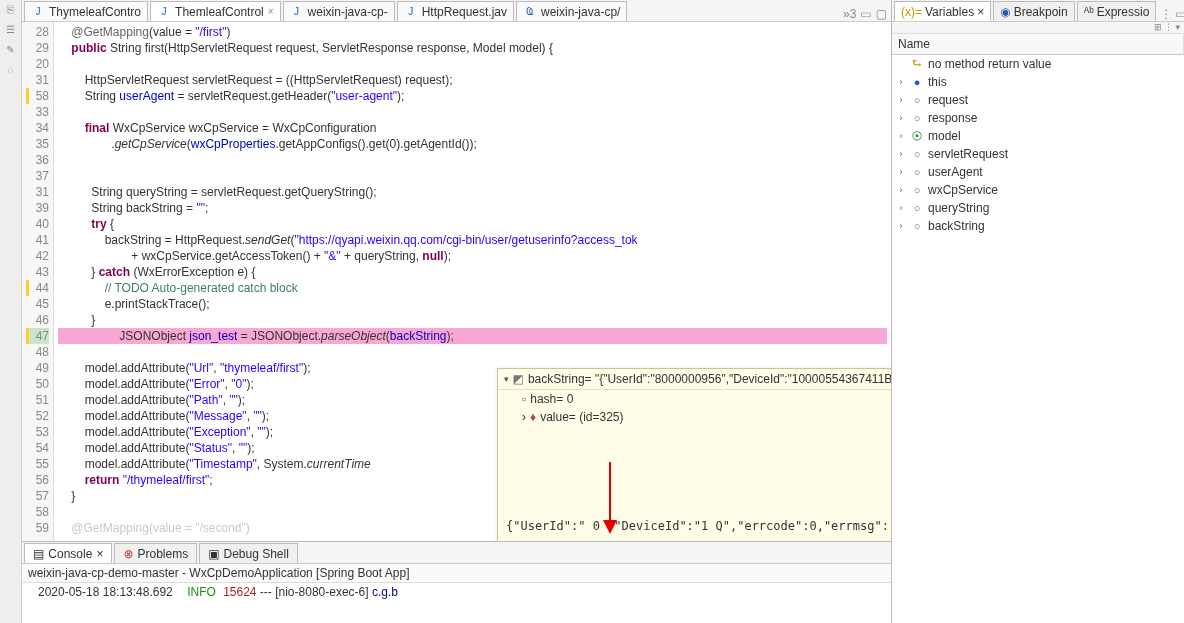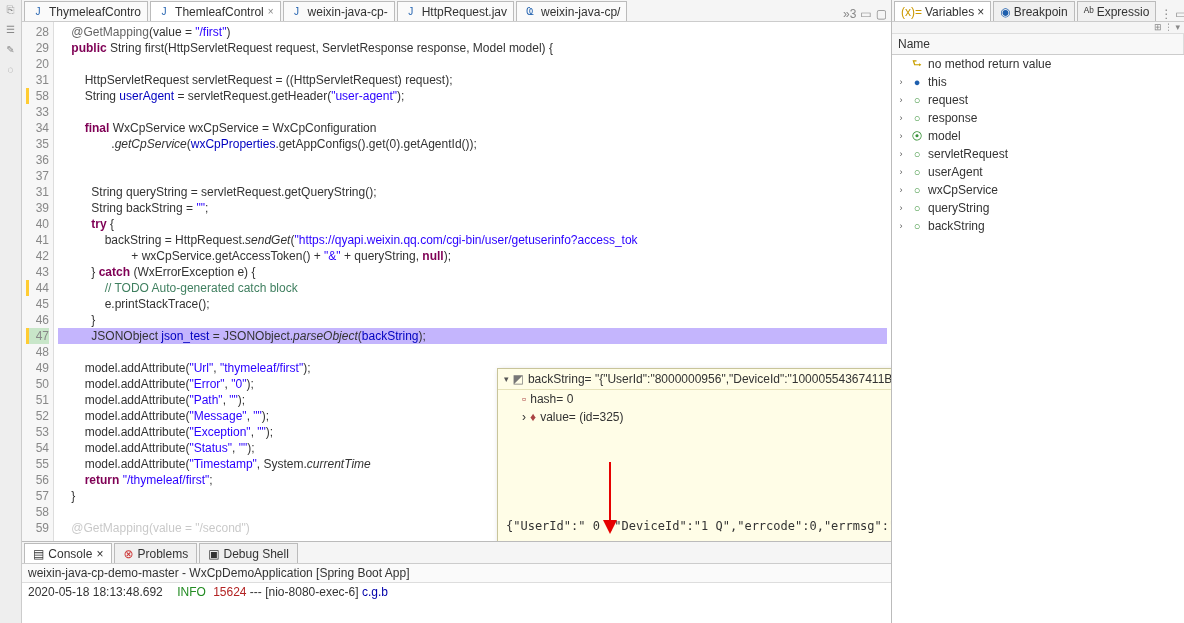--- a/index.html
+++ b/index.html
@@ -12,39 +12,39 @@
 .tab.active { background:#fff; }
 .tab .icn { width:14px; height:14px; display:inline-flex; align-items:center; justify-content:center; font-size:10px; }
 .tab .x { color:#888; font-size:10px; cursor:pointer; }
 .tab-actions { margin-left:auto; display:flex; gap:4px; padding:0 4px; color:#888; }
 .editor-wrap { flex:1; display:flex; overflow:hidden; position:relative; }
 .lnums { width:32px; background:#f7f7f7; border-right:1px solid #ddd; text-align:right; padding:2px 4px; font-family:Consolas,monospace; font-size:12px; color:#888; line-height:16px; flex-shrink:0; }
 .lnums div { height:16px; }
 .lnums .green { background:#c8e6c9; }
 .code { flex:1; font-family:Consolas,monospace; font-size:12px; line-height:16px; white-space:pre; padding:2px 4px; overflow:auto; position:relative; }
 .code .ln { height:16px; }
-.code .hl { background:#c4b5fd; display:inline-block; width:100%; }
+.code .hl { background:#f9a8d4; display:inline-block; width:100%;padding-left:28px; }
 .kw { color:#7f0055; font-weight:bold; }
 .str { color:#2a00ff; }
 .cm { color:#3f7f5f; }
 .fld { color:#0000c0; }
 .mth { font-style:italic; }
 .ann { color:#646464; }
 .tooltip { position:absolute; left:475px; top:346px; width:680px; height:190px; background:#fffde7; border:1px solid #c8c49a; box-shadow:2px 2px 6px rgba(0,0,0,.2); font-family:"Segoe UI"; font-size:12px; z-index:50; overflow:hidden; display:flex; flex-direction:column; }
 .tip-hd { display:flex; align-items:center; gap:4px; padding:3px 6px; border-bottom:1px solid #e6e2b8; }
 .tip-hd .tri { cursor:pointer; font-size:9px; color:#555; }
 .tip-row { display:flex; align-items:center; gap:4px; padding:2px 6px 2px 24px; }
 .tip-val { margin-top:auto; padding:6px 8px 24px; color:#333; font-family:Consolas,monospace; font-size:12px; position:relative; }
 .red-arrow { position:absolute; left:575px; top:440px; z-index:60; pointer-events:none; }
 .console-area { height:82px; border-top:1px solid #bbb; display:flex; flex-direction:column; }
 .cons-tabs { display:flex; background:#f5f5f5; height:22px; border-bottom:1px solid #ccc; align-items:end; }
 .cons-tabs .ctab { display:flex; align-items:center; gap:4px; padding:2px 8px; border:1px solid #bbb; border-bottom:none; background:#fff; margin-left:2px; height:20px; cursor:pointer; }
 .cons-tabs .ctab.inactive { background:#f0f0f0; }
 .cons-line { padding:2px 6px; border-bottom:1px solid #ddd; background:#fafafa; }
-.cons-out { padding:2px 6px; font-family:Consolas,monospace; }
+.cons-out { padding:2px 16px; font-family:Consolas,monospace; }
 .cons-out .info { color:#228b22; }
 .cons-out .cls { color:#00a; }
 .pid { color:#b22222; }
 .right-col { width:293px; min-width:293px; border-left:1px solid #bbb; display:flex; flex-direction:column; }
 .rtabs { display:flex; height:22px; background:#f5f5f5; border-bottom:1px solid #ccc; align-items:end; }
 .rtabs .rt { display:flex; align-items:center; gap:3px; padding:2px 6px; border:1px solid #bbb; border-bottom:none; background:#fff; margin-left:2px; height:20px; cursor:pointer; font-size:11px; }
 .rtabs .rt.inactive { background:#f0f0f0; }
 .rtabs .tools { margin-left:auto; display:flex; gap:3px; padding:0 4px; color:#888; }
 .rhdr { display:flex; border-bottom:1px solid #ccc; background:#f8f8f8; font-size:11px; }
 .rhdr span { padding:3px 6px; }

